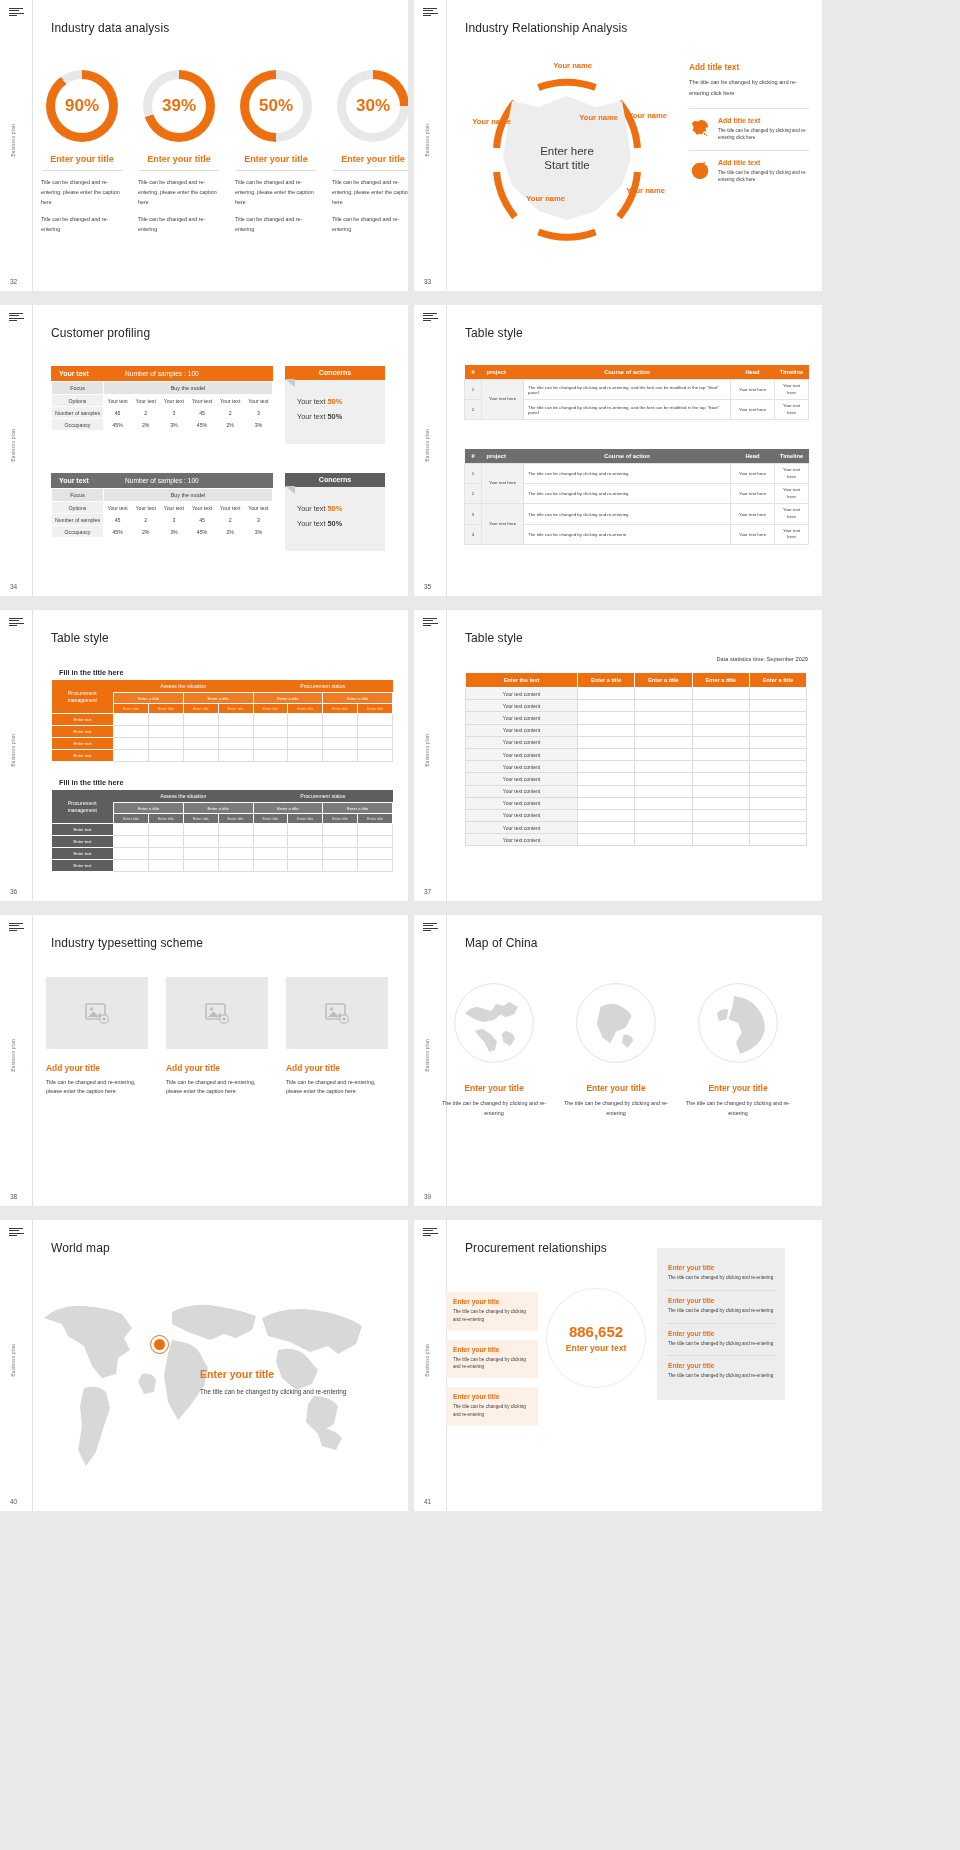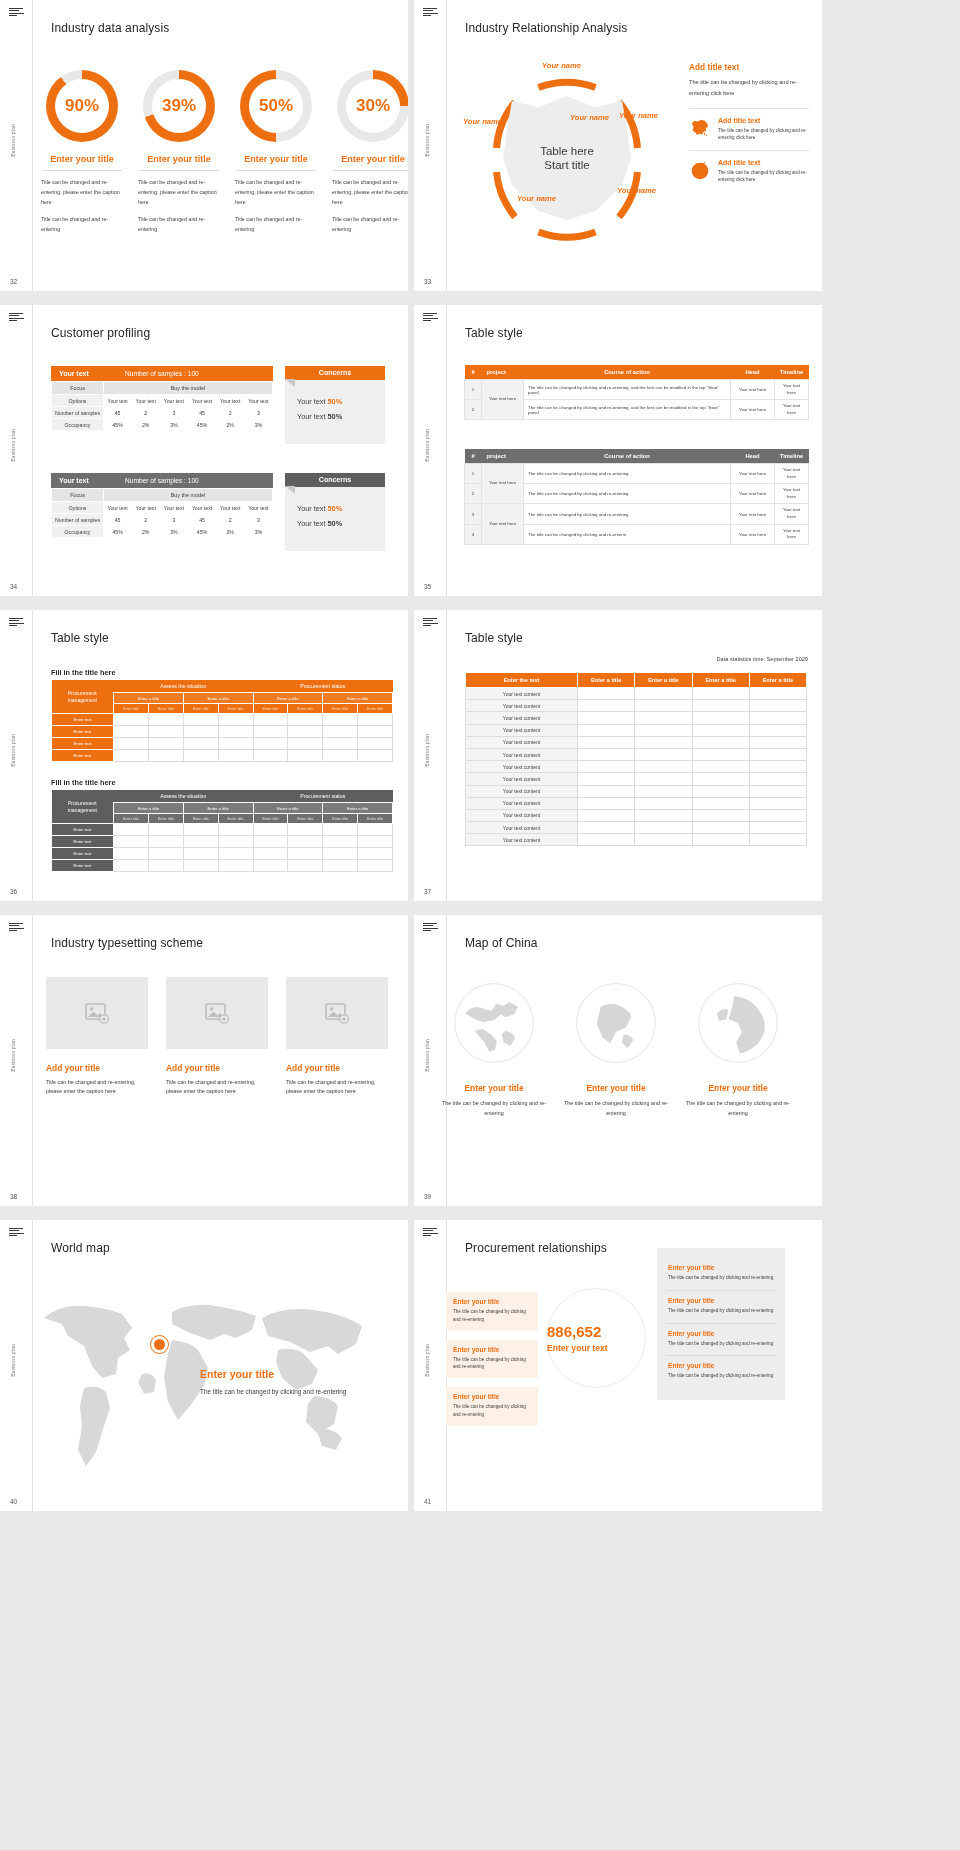--- a/index.html
+++ b/index.html
@@ -42,22 +42,22 @@
 
   
   .hexwrap { position:absolute; left:45px; top:62px; width:215px; height:190px; }
   .hexblob { position:absolute; left:44px; top:34px; width:128px; height:124px; background:#ededed;
       clip-path: polygon(50% 0%, 72% 9%, 93% 4%, 97% 27%, 100% 50%, 93% 72%, 72% 93%, 50% 100%,
                          28% 93%, 7% 72%, 0% 50%, 3% 27%, 7% 4%, 28% 9%); border-radius:14px; }
   .hexcenter { position:absolute; left:44px; top:34px; width:128px; height:124px; display:flex;
       flex-direction:column; align-items:center; justify-content:center; font-size:11.5px;
       color:#3a3a3a; line-height:1.25; }
   .arcsvg { position:absolute; left:0; top:0; }
-  .nodelbl { position:absolute; font-size:7.6px; font-weight:bold; color:#ee6f10; text-align:left;
-             line-height:1.15;font-style:italic; }
+  .nodelbl { position:absolute; font-size:7.6px; font-weight:bold; color:#ee6f10; text-align:right;
+             line-height:1.15; }
 
   .rightcol { position:absolute; left:275px; top:62px; width:120px; }
   .rc-h { font-size:8.3px; font-weight:bold; color:#ee6f10; }
   .rc-p { margin-top:5px; font-size:5.6px; line-height:1.95; color:#3d3d3d; }
   .rc-sep { height:1px; background:#e0e0e0; margin:9px 0 8px; }
   .rc-item { display:flex; gap:7px; align-items:flex-start; }
   .rc-ico { width:22px; height:22px; flex:0 0 22px; color:#ee6f10; }
   .rc-item .rc-h2 { font-size:7px; font-weight:bold; color:#ee6f10; }
   .rc-item .rc-p2 { margin-top:3px; font-size:4.6px; line-height:1.55; color:#3d3d3d; }
 
@@ -91,21 +91,21 @@
   .t35 table { width:100%; }
   .t35 th { background:#ee6f10; color:#fff; font-size:5.8px; padding:4px 0; font-weight:bold; }
   .t35.grey th { background:#6e6e6e; }
   .t35 td { border:1px solid #e3e3e3; padding:3px 4px; color:#3d3d3d; vertical-align:middle; }
   .t35 td.num { width:17px; text-align:center; background:#f2f2f2; }
   .t35 td.proj { width:42px; text-align:center; background:#f2f2f2; line-height:1.5; }
   .t35 td.head { width:44px; text-align:center; }
   .t35 td.tl { width:34px; text-align:center; line-height:1.5; }
 
   
-  .fillhdr { position:absolute; font-size:7.3px; font-weight:bold; color:#2b2b2b; }
+  .fillhdr { position:absolute; font-size:7.3px; font-weight:bold; color:#2b2b2b;margin-left:8px; }
   .t36 { position:absolute; width:342px; font-size:4px; }
   .t36 table { width:100%; table-layout:fixed; }
   .t36 .pm { background:#ee6f10; color:#fff; text-align:center; font-size:5px; line-height:1.35;
              padding:4px 2px; width:62px; }
   .t36.grey .pm { background:#5e5e5e; }
   .t36 .grp { background:#ee6f10; color:#fff; text-align:center; font-size:5.2px; padding:3px 0; }
   .t36.grey .grp { background:#5e5e5e; }
   .t36 .sub { background:#f07b22; color:#fff; text-align:center; font-size:4.2px; padding:2.5px 0;
               border:1px solid #fff; }
   .t36.grey .sub { background:#7b7b7b; }
@@ -151,21 +151,21 @@
          justify-content:center; }
   .pin i { width:11px; height:11px; border-radius:50%; background:#ee6f10; display:block; }
 
   
   .pr-left { position:absolute; left:32px; }
   .pr-card { width:92px; background:#fdf0e6; padding:6px 7px 7px; margin-bottom:9px;
              clip-path:polygon(0 0,100% 0,100% 100%,0 100%); }
   .pr-card .h { font-size:6.6px; font-weight:bold; color:#ee6f10; }
   .pr-card .p { margin-top:3px; font-size:4.6px; line-height:1.7; color:#3d3d3d; }
   .pr-circle { position:absolute; left:132px; top:68px; width:100px; height:100px; border-radius:50%;
-               border:1px solid #ececec; display:flex; flex-direction:column; 
+               border:1px solid #ececec; display:flex; flex-direction:column; align-items:center;
                justify-content:center; }
   .pr-circle .big { font-size:15px; font-weight:bold; color:#ee6f10; }
   .pr-circle .sm { margin-top:3px; font-size:8.6px; font-weight:bold; color:#ee6f10; }
   .pr-right { position:absolute; left:243px; top:28px; width:128px; background:#ededed;
               padding:10px 9px 12px; }
   .pr-ritem { padding:6px 2px 8px; border-bottom:1px solid #dcdcdc; }
   .pr-ritem:last-child { border-bottom:none; }
   .pr-ritem .h { font-size:6.6px; font-weight:bold; color:#ee6f10; }
   .pr-ritem .p { margin-top:3px; font-size:4.6px; line-height:1.7; color:#3d3d3d; }
 </style>
@@ -249,21 +249,21 @@
           <path d="M 79.5 25.5 A 82 82 0 0 1 136.5 25.5"></path>
           <path d="M 160 40 A 82 82 0 0 1 178.5 86"></path>
           <path d="M 178.5 110 A 82 82 0 0 1 160 155"></path>
           <path d="M 136.5 170 A 82 82 0 0 1 79.5 170"></path>
           <path d="M 56 155 A 82 82 0 0 1 37.5 110"></path>
           <path d="M 37.5 86 A 82 82 0 0 1 56 40"></path>
         </g>
       </svg>
       <div class="hexblob"></div>
       <div class="hexcenter">
-        <span>Table here</span>
+        <span>Enter here</span>
         <span>Start title</span>
       </div>
       <div class="nodelbl" style="left:83px;top:0px;width:50px;">Your name</div>
       <div class="nodelbl" style="left:160px;top:50px;width:48px;">Your name</div>
       <div class="nodelbl" style="left:158px;top:125px;width:48px;">Your name</div>
       <div class="nodelbl" style="left:58px;top:133px;width:48px;">Your name</div>
       <div class="nodelbl" style="left:4px;top:56px;width:48px;">Your name</div>
       <div class="nodelbl" style="left:111px;top:52px;width:48px;color:#ee6f10;">Your name</div>
     </div>
 

